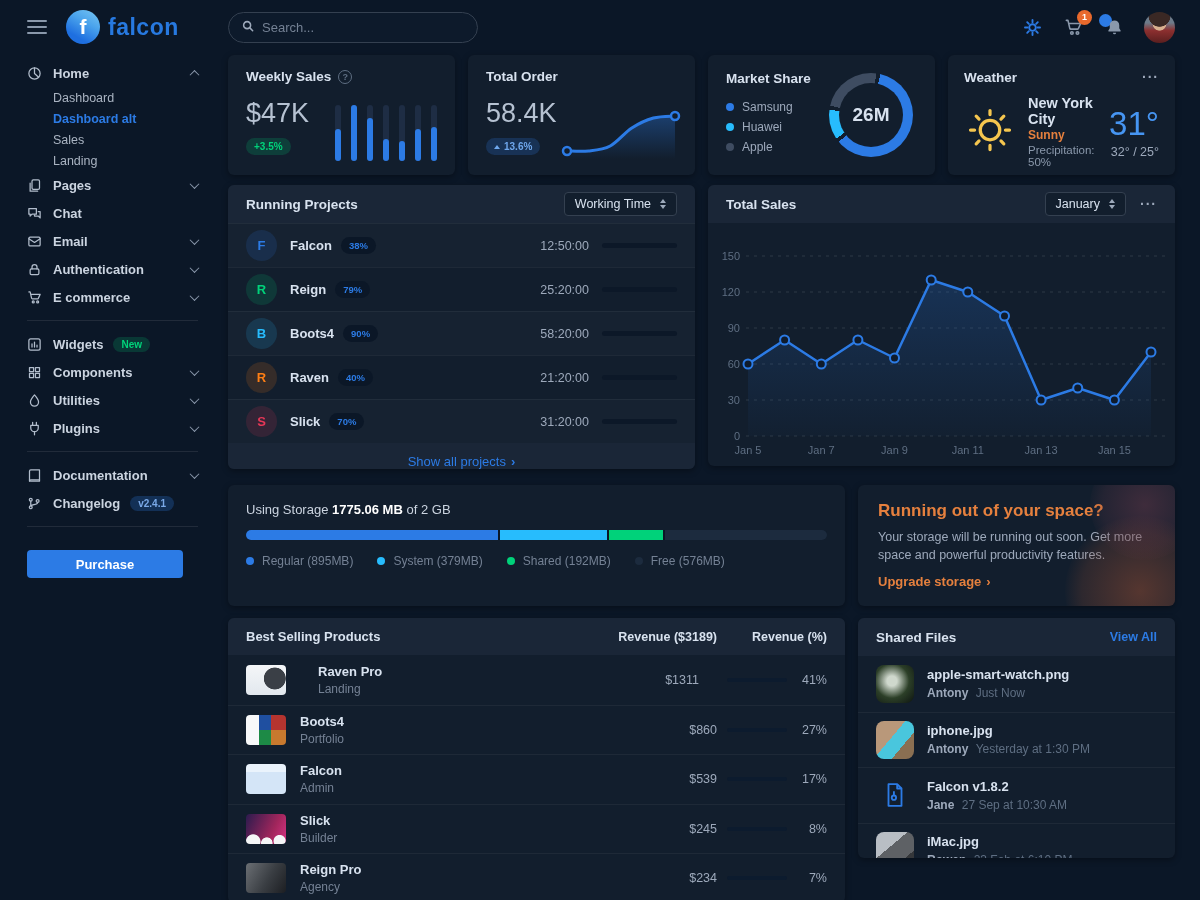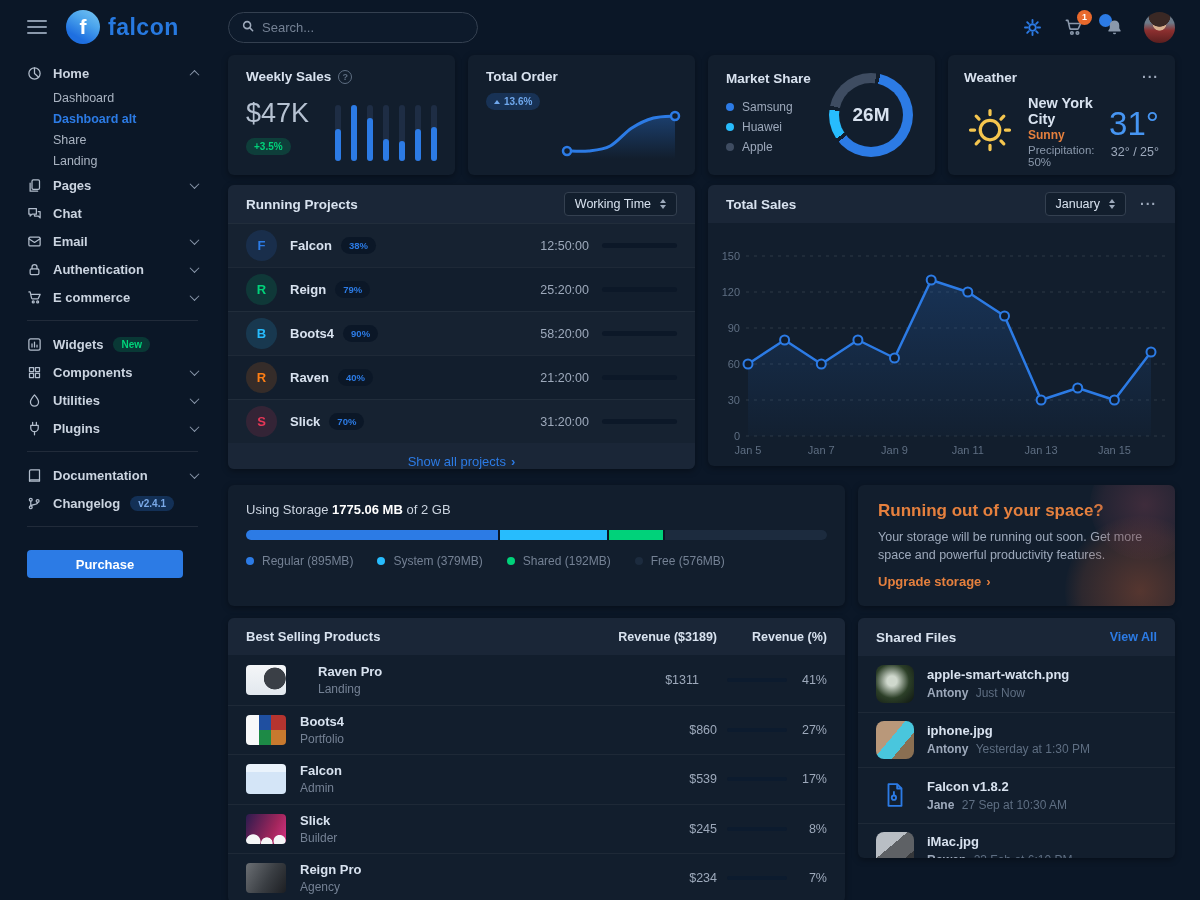--- a/index.html
+++ b/index.html
@@ -228,21 +228,21 @@
               <path d="M12 3v9l6.5 6"></path>
             </svg>
           </span>
     <span class="nlabel">Home</span>
 
     <span class="spacer"></span>
     <span class="chev up"></span>
   </div>
         <div class="nav-child">Dashboard</div>
         <div class="nav-child active">Dashboard alt</div>
-        <div class="nav-child">Share</div>
+        <div class="nav-child">Sales</div>
         <div class="nav-child">Landing</div>
         <div class="nav-item">
     <span class="nico">
             <svg viewBox="0 0 24 24" fill="none" stroke="currentColor" stroke-width="2" stroke-linecap="round" stroke-linejoin="round">
               <rect x="8" y="3" width="12" height="15" rx="2"></rect>
               <path d="M5 8v13h12"></path>
             </svg>
           </span>
     <span class="nlabel">Pages</span>
 
@@ -414,20 +414,21 @@
             <div class="wbar-track">
               <div class="wbar-fill" style="height: 60%;"></div>
             </div>
           </div>
       </div>
 
       <div class="card kpi">
         <div class="kpi-title-row">
           <span class="card-title">Total Order</span>
         </div>
+        <div class="kpi-value">58.4K</div>
         <span class="badge blue">
             <i class="caret-up-mini"></i>
             <span>13.6%</span>
           </span>
         <div class="to-chart" id="total-order-chart"><svg width="124" height="64">
               <defs>
                 <linearGradient id="tog" x1="0" y1="0" x2="0" y2="1">
                   <stop offset="0" stop-color="#2c7be5" stop-opacity="0.35"></stop>
                   <stop offset="1" stop-color="#2c7be5" stop-opacity="0"></stop>
                 </linearGradient>

